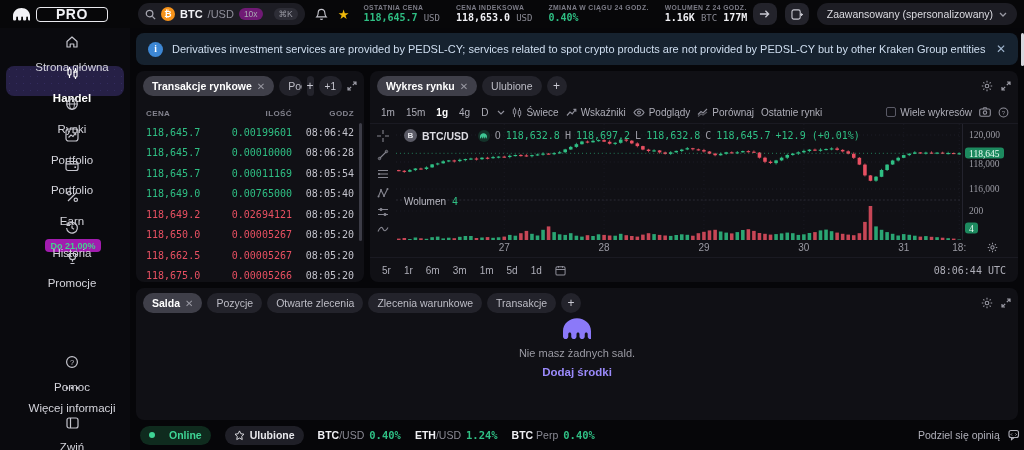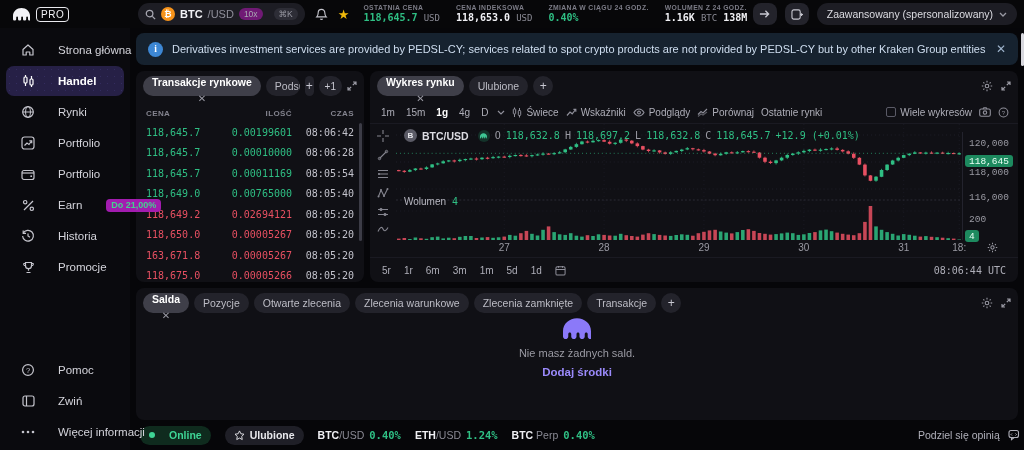--- a/index.html
+++ b/index.html
@@ -13,21 +13,21 @@
     --green:#2fbf84; --red:#e85062; --purple:#8b79f9; --gold:#f0b90b; --blue:#3d87d4;
     --panel:#101015; --pill:#23232b; --pill-active:#3f3f49;
     --dim:#8f8f9a; --mid:#b4b4bd; --line:#20202a;
   }
   svg { display:block; }
   
   .header { position:absolute; top:0; left:0; width:1024px; height:28px;
     background:#070709; display:flex; align-items:center; z-index:30; }
   .logo-wrap { width:130px; display:flex; align-items:center; gap:6px; padding-left:13px; flex:0 0 auto; }
   .pro-badge { border:1.5px solid #e9e9ee; color:#f2f2f6; border-radius:4px;
-    font-size:10px; font-weight:400; padding:0 4px; line-height:13px; letter-spacing:.5px; }
+    font-size:14px; font-weight:700; padding:0 19px; line-height:13px; letter-spacing:.5px; }
   .search-pill { height:22px; background:#1d1d24; border-radius:12px; display:flex;
     align-items:center; gap:5px; padding:0 7px; margin-left:8px; flex:0 0 auto; }
   .btc-circle { width:14px; height:14px; border-radius:50%; background:#f7931a; color:#fff;
     font-size:9px; font-weight:700; display:flex; align-items:center; justify-content:center; }
   .pair-base { font-weight:700; font-size:11px; color:#f2f2f6; }
   .pair-quote { font-size:11px; color:var(--dim); }
   .lev-pill { background:#701a75; color:#a8a8b2; font-size:8.5px; border-radius:7px; padding:1px 5px; }
   .kbd-pill { background:#2d2d36; color:#9a9aa4; font-size:8.5px; border-radius:7px; padding:1px 5px; margin-left:6px; }
   .hdr-ic { margin-left:10px; display:flex; align-items:center; flex:0 0 auto; }
   .star { color:var(--gold); font-size:13px; }
@@ -38,22 +38,22 @@
   .stat-val.green { color:var(--green); }
   .stat-unit { color:#8a8a94; font-weight:400; font-size:9px; }
   .stat.clip { width:88px; overflow:hidden; }
   .hdr-right { margin-left:auto; display:flex; align-items:center; gap:8px; padding-right:12px; }
   .icon-btn { width:24px; height:22px; background:#23232b; border-radius:8px;
     display:flex; align-items:center; justify-content:center; color:#c9c9d2; }
   .layout-dd { height:22px; background:#1d1d24; border-radius:11px; display:flex; align-items:center;
     gap:6px; padding:0 10px; font-size:10.5px; color:#dcdce2; white-space:nowrap; }
   
   .sidebar { position:absolute; top:28px; left:0; width:130px; bottom:0; background:#0a0a0e; z-index:20; padding-top:6px; }
-  .side-item { height:30px; display:flex; align-items:center; gap:22px; padding-left:14px;
-    margin:1px 6px; border-radius:8px; color:#d4d4db; font-size:11.5px; cursor:pointer; white-space:nowrap; }
+  .side-item { height:30px; display:flex; align-items:center; gap:12px; padding-left:14px;
+    margin:1px 6px; border-radius:8px; color:#d4d4db; font-size:11.5px; cursor:pointer; white-space:nowrap;flex-direction:column; }
   .side-item .ic { width:16px; display:flex; justify-content:center; color:#c5c5cd; flex:0 0 auto; }
   .side-item.active { background:#262046; color:#ffffff; font-weight:700;
     background-image:radial-gradient(#332c5e 0.8px, transparent 0.8px); background-size:7px 7px; }
   .earn-badge { background:#a21caf; color:#45d18f; font-size:9px; font-weight:700;
     border-radius:4px; padding:1.5px 5px; margin-left:2px; }
   .side-footer { position:absolute; bottom:2px; left:0; right:0; }
   
   .main { position:absolute; top:28px; left:130px; width:894px; bottom:0;
     display:flex; flex-direction:column; padding:5px 6px 0 6px; }
   .banner { height:32px; background:#16222f; border-radius:8px; display:flex; align-items:center;
@@ -63,21 +63,21 @@
     font-family:"Liberation Serif",serif; flex:0 0 auto; }
   .banner-text { font-size:11px; color:#cfdef0; flex:1; white-space:nowrap; overflow:hidden; }
   .banner-x { color:#9fb4cc; font-size:12px; flex:0 0 auto; }
   .panels-row { display:flex; gap:6px; height:211px; flex:0 0 auto; }
   .panel { background:var(--panel); border-radius:8px; position:relative; }
   
   .tabs-row { display:flex; align-items:center; gap:5px; padding:5px 7px; }
   .tab-pill { height:20px; border-radius:12px; background:var(--pill); color:#bdbdc6;
     font-size:10.5px; display:flex; align-items:center; gap:5px; padding:0 9px; white-space:nowrap; }
   .tab-pill.active { background:var(--pill-active); color:#fff; font-weight:700;
-    background-image:radial-gradient(#4b4b56 0.7px, transparent 0.7px); background-size:6px 6px;flex-direction:column; }
+    background-image:radial-gradient(#4b4b56 0.7px, transparent 0.7px); background-size:6px 6px; }
   .tab-x { font-size:10px; color:#9a9aa4; font-weight:400; }
   .sq-btn { width:20px; height:20px; border-radius:10px; background:var(--pill); color:#c9c9d2;
     display:flex; align-items:center; justify-content:center; font-size:12px; }
   .pm-btn { height:20px; border-radius:10px; background:var(--pill); color:#c9c9d2;
     display:flex; align-items:center; justify-content:center; font-size:10px; padding:0 6px; }
   .panel-corner { margin-left:auto; display:flex; gap:8px; align-items:center; color:#9a9aa4; }
   
   .trades { width:228px; flex:0 0 auto; overflow:hidden; }
   .trades .tabs-row .tab-pill.trunc { max-width:56px; overflow:hidden; }
   .t-head, .t-row { display:grid; grid-template-columns:72px 1fr 62px; padding:0 10px; align-items:center; }
@@ -96,22 +96,22 @@
   .c-toolbar .itv { padding:0 2px; }
   .c-toolbar .itv.active { color:#fff; font-weight:700; }
   .tb-btn { display:flex; align-items:center; gap:4px; color:#aeaeb8; }
   .tb-btn svg, .tb-btn .g { color:#8f8f9a; }
   .chk { width:10px; height:10px; border:1px solid #5a5a66; border-radius:2px; display:inline-block; }
   .chart-region { position:relative; flex:0 0 116px; }
   .tools-col { position:absolute; left:0; top:0; bottom:0; width:26px; display:flex;
     flex-direction:column; align-items:center; gap:7px; padding-top:6px; color:#85858f; }
   .canvas { position:absolute; left:26px; right:56px; top:0; bottom:0; }
   .canvas svg { width:100%; height:100%; }
-  .price-axis { position:absolute; right:0; top:8px; bottom:0; width:56px; border-left:1px solid #23232d;
-    font-size:9.5px; color:#9a9aa3; font-family:Liberation Mono, monospace; }
+  .price-axis { position:absolute; right:0; top:0; bottom:0; width:56px; border-left:1px solid #23232d;
+    font-size:9.5px; color:#9a9aa3; font-family:Liberation Serif, serif; }
   .pa-label { position:absolute; left:6px; transform:translateY(-50%); }
   .pa-badge { position:absolute; left:2px; transform:translateY(-50%); background:#1d8a5f; color:#eafff5;
     border-radius:3px; padding:0.5px 4px; font-size:9.5px; z-index:2; }
   .legend { position:absolute; left:34px; top:5px; display:flex; align-items:center; gap:5px;
     font-size:10px; white-space:nowrap; z-index:3; }
   .lg-circle { width:13px; height:13px; border-radius:50%; background:#5b5b66; color:#e8e8ec;
     font-size:8px; font-weight:700; display:flex; align-items:center; justify-content:center; }
   .lg-kraken { width:12px; height:12px; border-radius:50%; background:#14332a; display:flex;
     align-items:center; justify-content:center; }
   .legend .pair { color:#dcdce2; font-weight:700; font-size:10.5px; margin-right:4px; }
@@ -183,21 +183,21 @@
     <div class="stat">
       <div class="stat-label">CENA INDEKSOWA</div>
       <div class="stat-val"><span>118,653.0</span> <span class="stat-unit">USD</span></div>
     </div>
     <div class="stat">
       <div class="stat-label">ZMIANA W CIĄGU 24 GODZ.</div>
       <div class="stat-val green"><span>0.40%</span></div>
     </div>
     <div class="stat clip">
       <div class="stat-label">WOLUMEN Z 24 GODZ.</div>
-      <div class="stat-val"><span>1.16K</span> <span class="stat-unit">BTC</span> <span>138M</span> </div>
+      <div class="stat-val"><span>1.16K</span> <span class="stat-unit">BTC</span> <span>177M</span> </div>
     </div>
   </div>
 
   <div class="hdr-right">
     <span class="icon-btn">
       <svg width="11" height="10" viewBox="0 0 12 10">
           <path d="M1 5h9M7 1.5 10.5 5 7 8.5" fill="none" stroke="#c9c9d2" stroke-width="1.4"></path>
         </svg>
     </span>
     <span class="icon-btn">
@@ -306,38 +306,38 @@
       <span class="ic">
           <svg width="14" height="14" viewBox="0 0 14 14">
             <circle cx="7" cy="7" r="5.4" fill="none" stroke="#c5c5cd" stroke-width="1.2"></circle>
             <text x="7" y="9.6" font-size="7.5" fill="#c5c5cd" text-anchor="middle" font-family="Liberation Sans">?</text>
           </svg>
         </span>
       <span>Pomoc</span>
     </div>
     <div class="side-item">
       <span class="ic">
-          <svg width="13" height="12" viewBox="0 0 13 12">
-            <rect x="1" y="1" width="11" height="10" rx="2" fill="none" stroke="#c5c5cd" stroke-width="1.2"></rect>
-            <line x1="4.5" y1="1" x2="4.5" y2="11" stroke="#c5c5cd" stroke-width="1.2"></line>
-          </svg>
-        </span>
-      <span>Zwiń</span>
-    </div>
-    <div class="side-item">
-      <span class="ic">
           <svg width="14" height="4" viewBox="0 0 14 4">
             <g fill="#c5c5cd">
               <circle cx="2" cy="2" r="1.3"></circle>
               <circle cx="7" cy="2" r="1.3"></circle>
               <circle cx="12" cy="2" r="1.3"></circle>
             </g>
           </svg>
         </span>
       <span>Więcej informacji</span>
+    </div>
+    <div class="side-item">
+      <span class="ic">
+          <svg width="13" height="12" viewBox="0 0 13 12">
+            <rect x="1" y="1" width="11" height="10" rx="2" fill="none" stroke="#c5c5cd" stroke-width="1.2"></rect>
+            <line x1="4.5" y1="1" x2="4.5" y2="11" stroke="#c5c5cd" stroke-width="1.2"></line>
+          </svg>
+        </span>
+      <span>Zwiń</span>
     </div>
   </div>
 </div>
 
 <div class="main">
 
   <div class="banner">
     <span class="info-ic">i</span>
     <span class="banner-text">Derivatives investment services are provided by PEDSL-CY; services related to spot crypto products are not provided by PEDSL-CY but by other Kraken Group entities or partners.</span>
     <span class="banner-x">✕</span>
@@ -360,21 +360,21 @@
           <span>
               <svg width="10" height="10" viewBox="0 0 10 10">
                 <path d="M6 1h3v3M4 9H1V6M9 1 5.8 4.2M1 9l3.2-3.2" fill="none" stroke="#9a9aa4" stroke-width="1.2"></path>
               </svg>
             </span>
         </span>
       </div>
       <div class="t-head">
         <span>CENA</span>
         <span>ILOŚĆ</span>
-        <span>CZAS</span>
+        <span>GODZ</span>
       </div>
       <div class="t-row buy">
           <span>118,645.7</span>
           <span>0.00199601</span>
           <span>08:06:42</span>
         </div>
       <div class="t-row buy">
           <span>118,645.7</span>
           <span>0.00010000</span>
           <span>08:06:28</span>
@@ -393,21 +393,21 @@
           <span>118,649.2</span>
           <span>0.02694121</span>
           <span>08:05:20</span>
         </div>
       <div class="t-row sell">
           <span>118,650.0</span>
           <span>0.00005267</span>
           <span>08:05:20</span>
         </div>
       <div class="t-row sell">
-          <span>163,671.8</span>
+          <span>118,662.5</span>
           <span>0.00005267</span>
           <span>08:05:20</span>
         </div>
       <div class="t-row sell">
           <span>118,675.0</span>
           <span>0.00005266</span>
           <span>08:05:20</span>
         </div>
       <div class="v-scroll" style="top:52px; height:118px;"></div>
     </div>
@@ -947,23 +947,20 @@
       <span class="tab-pill">
           <span>Pozycje</span>
         </span>
       <span class="tab-pill">
           <span>Otwarte zlecenia</span>
         </span>
       <span class="tab-pill">
           <span>Zlecenia warunkowe</span>
         </span>
       <span class="tab-pill">
-          <span>Zlecenia zamknięte</span>
-        </span>
-      <span class="tab-pill">
           <span>Transakcje</span>
         </span>
       <span class="sq-btn">+</span>
       <span class="panel-corner">
         <span>
             <svg width="12" height="12" viewBox="0 0 12 12">
               <circle cx="6" cy="6" r="1.8" fill="none" stroke="#9a9aa4" stroke-width="1.1"></circle>
               <path d="M6 .8v1.6M6 9.6v1.6M.8 6h1.6M9.6 6h1.6M2.3 2.3l1.1 1.1M8.6 8.6l1.1 1.1M9.7 2.3 8.6 3.4M3.4 8.6 2.3 9.7" stroke="#9a9aa4" stroke-width="1.1"></path>
             </svg>
           </span>

